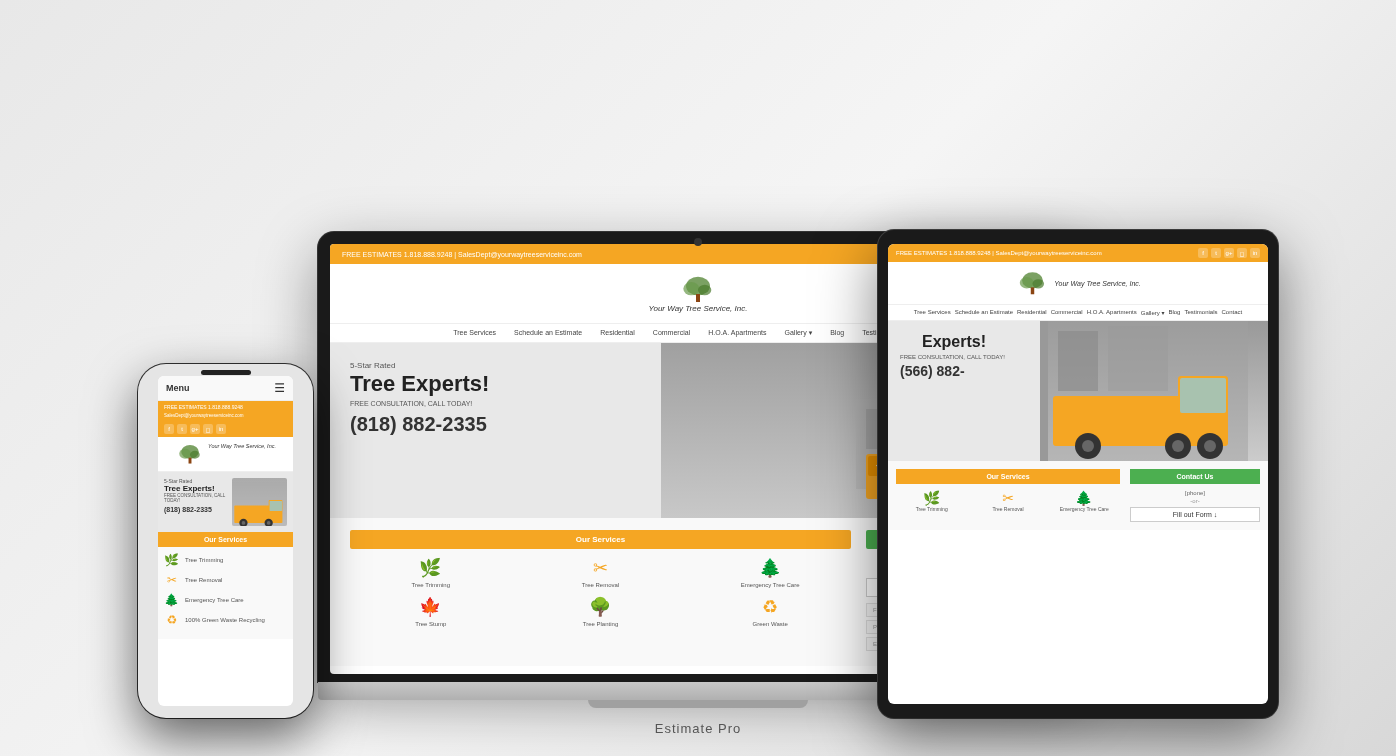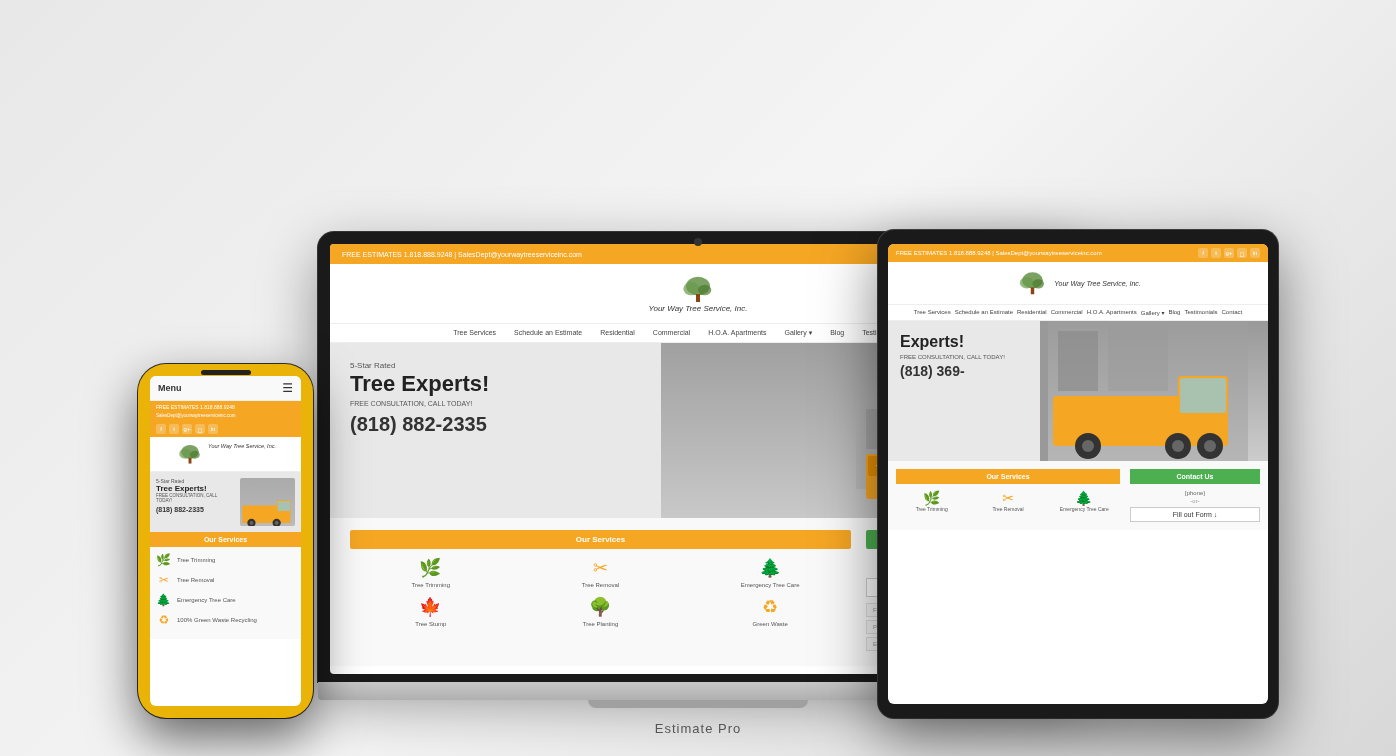--- a/index.html
+++ b/index.html
@@ -114,23 +114,23 @@
 
     
     .phone {
       position: absolute;
       left: 40px;
       bottom: 20px;
       width: 175px;
       z-index: 4;
     }
     .phone-outer {
-      background: #eab308;
+      background: #e5e5e5;
       border-radius: 28px;
-      padding: 12px 12px;
+      padding: 12px 20px;
       box-shadow: 0 20px 50px rgba(0,0,0,0.6), 0 0 0 1px #333;
       position: relative;
     }
     .phone-outer::before {
       content: '';
       position: absolute;
       top: 6px;
       left: 50%;
       transform: translateX(-50%);
       width: 50px;
@@ -375,20 +375,21 @@
     }
     .tablet-hero-text {
       width: 42%;
       padding: 12px;
     }
     .tablet-hero-title {
       font-size: 16px;
       font-weight: bold;
       color: #222;
       line-height: 1.1;
+      margin-left: 22px;
     }
     .tablet-hero-sub {
       font-size: 6px;
       color: #555;
       margin: 3px 0;
     }
     .tablet-hero-phone {
       font-size: 14px;
       font-weight: bold;
       color: #333;
@@ -708,21 +709,21 @@
           <span>Gallery ▾</span>
           <span>Blog</span>
           <span>Testimonials</span>
           <span>Contact</span>
         </div>
 
         <div class="tablet-hero">
           <div class="tablet-hero-text">
             <div class="tablet-hero-title">Experts!</div>
             <div class="tablet-hero-sub">FREE CONSULTATION, CALL TODAY!</div>
-            <div class="tablet-hero-phone">(818) 369-</div>
+            <div class="tablet-hero-phone">(566) 882-</div>
           </div>
           <div class="tablet-hero-img">
             <svg width="200" height="140" viewBox="0 0 200 140" xmlns="http://www.w3.org/2000/svg">
               <rect x="0" y="0" width="200" height="140" fill="#a0a0a0" opacity="0.5"></rect>
               <rect x="10" y="10" width="40" height="60" fill="#888" opacity="0.6"></rect>
               <rect x="60" y="5" width="60" height="65" fill="#999" opacity="0.5"></rect>
               <rect x="5" y="75" width="150" height="50" rx="3" fill="#f5a623"></rect>
               <rect x="130" y="55" width="50" height="70" rx="3" fill="#f5a623"></rect>
               <rect x="132" y="57" width="46" height="35" rx="2" fill="#87ceeb" opacity="0.7"></rect>
               <circle cx="40" cy="125" r="13" fill="#333"></circle>

